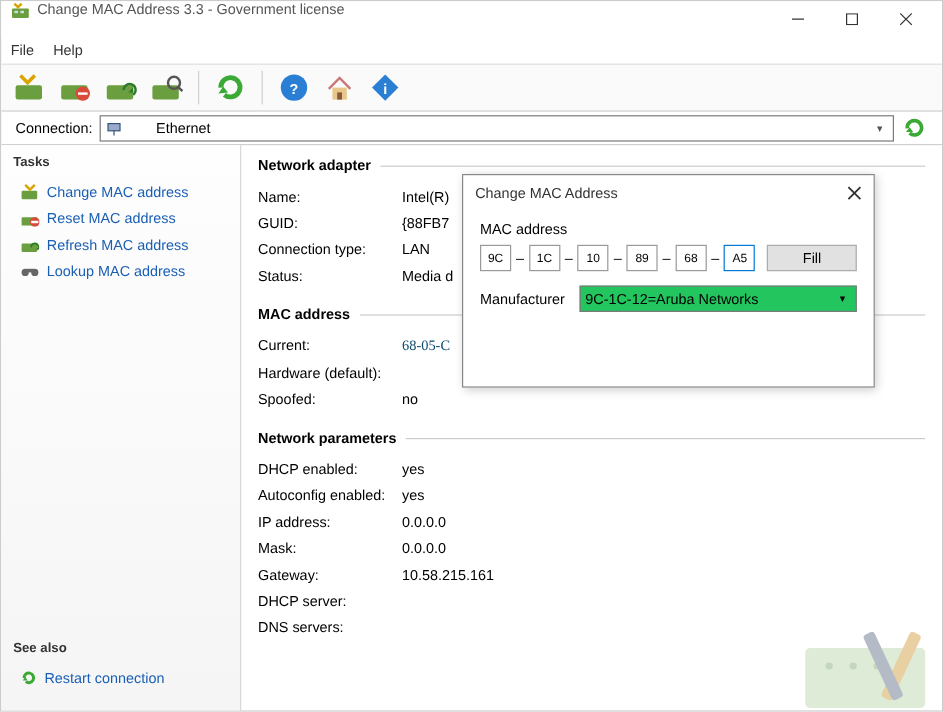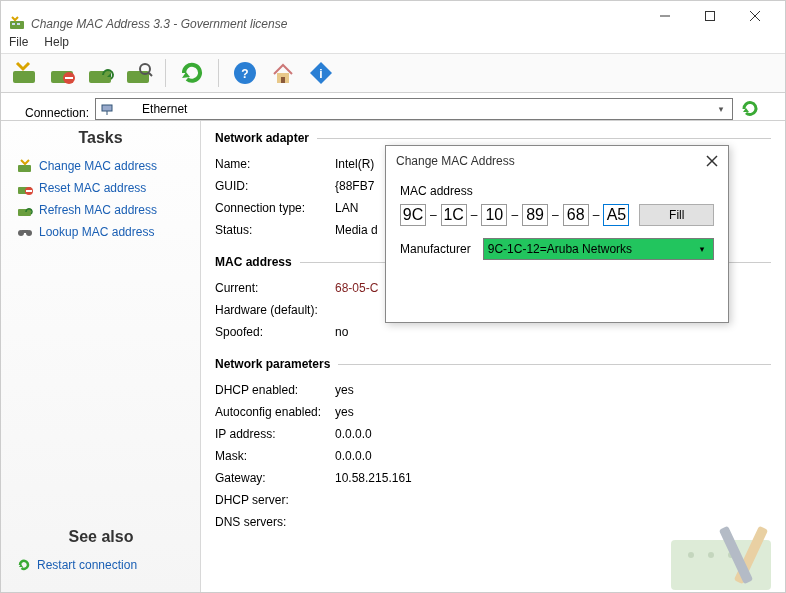--- a/index.html
+++ b/index.html
@@ -1,50 +1,50 @@
 <!DOCTYPE html>
 <html><head>
 <meta charset="utf-8">
 <style>
 * { box-sizing: border-box; margin: 0; padding: 0; font-family: "Segoe UI", Tahoma, sans-serif; font-size: 12px; }
 body { background: #fff; width: 786px; height: 593px; overflow: hidden; border: 1px solid #ccc; position: relative; }
-.titlebar { height: 30px; display: flex; align-items: flex-end; padding: 0 8px; background: #fff; font-style: italic; }
+.titlebar { height: 30px; display: flex; align-items: flex-start; padding: 0 8px; background: #fff; }
 .titlebar .app-icon { width: 16px; height: 16px; margin-right: 6px; }
 .titlebar .title { color: #555; flex: 1; }
 .titlebar .win-btn { width: 45px; height: 30px; display: flex; align-items: center; justify-content: center; color: #555; cursor: default; }
 .menubar { height: 22px; display: flex; align-items: center; padding: 0 8px; gap: 16px; color: #333; }
 .menubar span { cursor: default; }
 .toolbar { height: 40px; border-top: 1px solid #e0e0e0; border-bottom: 1px solid #d0d0d0; display: flex; align-items: center; padding: 0 8px; gap: 6px; background: #fafafa; }
 .tbtn { width: 32px; height: 32px; display: flex; align-items: center; justify-content: center; cursor: default; }
 .tsep { width: 1px; height: 28px; background: #d0d0d0; margin: 0 4px; }
-.connbar { height: 28px; display: flex; align-items: flex-end; padding: 0 24px; gap: 6px; border-bottom: 1px solid #d0d0d0; }
+.connbar { height: 28px; display: flex; align-items: center; padding: 0 12px; gap: 6px; border-bottom: 1px solid #d0d0d0; }
 .connbar .combo { flex: 1; height: 22px; border: 1px solid #7a7a7a; display: flex; align-items: center; padding: 0 4px; background: #fff; position: relative; gap: 24px; }
 .connbar .combo .dd { position: absolute; right: 2px; top: 1px; width: 18px; height: 18px; display: flex; align-items: center; justify-content: center; font-size: 9px; color: #555; }
 .body { display: flex; height: calc(593px - 30px - 22px - 40px - 28px); }
 .sidebar { width: 200px; background: linear-gradient(to bottom, #fefefe, #f5f5f5); border-right: 1px solid #d8d8d8; padding: 8px 10px; }
-.sidebar h4 { font-size: 16px; font-weight: bold; color: #333; margin-bottom: 8px; text-align: center; }
+.sidebar h4 { font-size: 11px; font-weight: bold; color: #333; margin-bottom: 8px; }
 .task { display: flex; align-items: center; gap: 6px; color: #1a5fb4; padding: 4px 0 4px 6px; cursor: default; }
 .see-also { position: absolute; bottom: 16px; left: 10px; width: 180px; }
 .main { flex: 1; padding: 10px 14px; position: relative; }
 .section { margin-bottom: 14px; }
 .section-head { display: flex; align-items: center; margin-bottom: 8px; }
 .section-head span.lbl { font-weight: bold; }
 .section-head .line { flex: 1; height: 1px; background: #ccc; margin-left: 8px; }
 .kv { display: flex; padding: 4px 0; }
 .kv .k { width: 120px; color: #000000; }
 .kv .v { }
-.kv .v.link { color: #7f1d1d; }
+.kv .v.link { color: #0c4a6e; font-family: Liberation Serif, serif; }
 .watermark { position: absolute; right: -6px; bottom: -6px; opacity: 0.5; }
 
 .modal { position: absolute; left: 384px; top: 144px; width: 344px; height: 178px; background: #fff; border: 1px solid #888; box-shadow: 2px 2px 8px rgba(0,0,0,0.2); }
 .modal .mtitle { height: 30px; display: flex; align-items: center; padding: 0 10px; }
 .modal .mtitle span { flex: 1; color: #333; }
 .modal .mbody { padding: 8px 14px; }
 .mac-row { display: flex; align-items: center; gap: 4px; margin: 6px 0 12px 0; }
-.mac-in { width: 26px; height: 22px; border: 1px solid #999; text-align: center; font-size: 16px; }
+.mac-in { width: 26px; height: 22px; border: 1px solid #999; text-align: center; font-size: 10px; }
 .mac-in.focus { border: 1px solid #0078d7; }
 .fillbtn { width: 92px; height: 22px; border: 1px solid #adadad; background: #e1e1e1; margin-left: 6px; cursor: default; text-align: center; line-height: 20px; }
 .manrow { display: flex; align-items: center; gap: 12px; }
 .mansel { flex: 1; height: 22px; border: 1px solid #7a7a7a; background: #22c55e; padding: 0 4px; display: flex; align-items: center; position: relative; }
 .mansel .dd { position: absolute; right: 2px; width: 18px; height: 18px; display: flex; align-items: center; justify-content: center; font-size: 9px; }
 .dlg-btns { display: flex; justify-content: flex-end; gap: 6px; padding: 12px 14px 0 14px; }
 .dlg-btn { width: 74px; height: 22px; border: 1px solid #adadad; background: #e1e1e1; text-align: center; line-height: 20px; cursor: default; }
 .dlg-btn.primary { border: 2px solid #0078d7; line-height: 18px; }
 svg { display: block; }
 </style>

